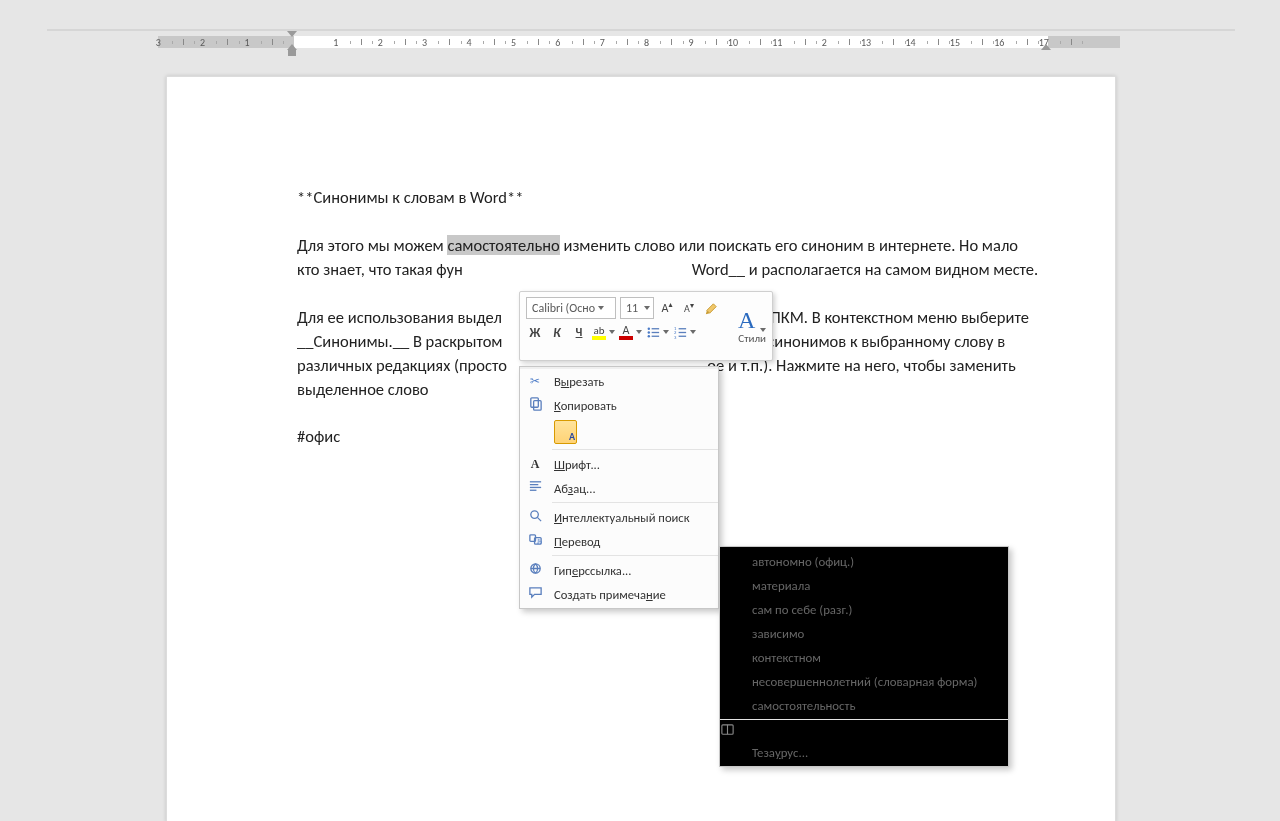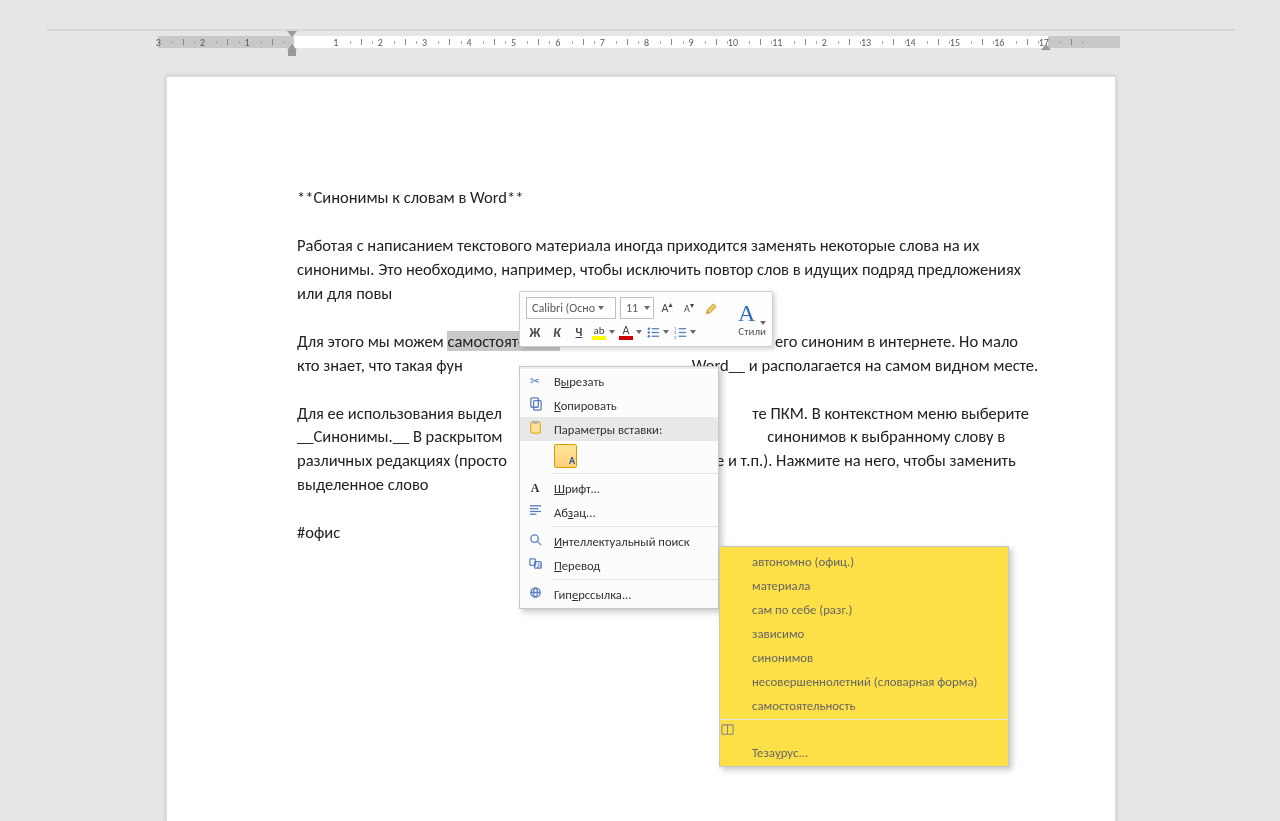--- a/index.html
+++ b/index.html
@@ -160,21 +160,21 @@
     background: #fdfdfd;
     box-shadow: 2px 2px 5px rgba(0,0,0,.18);
     border-radius: 2px;
     display: flex;
     flex-direction: row;
     align-items: stretch;
   }
   .mini-col {
     display: flex;
     flex-direction: column;
-    padding: 4px 6px 2px 6px;
+    padding: 4px 6px 16px 6px;
   }
   .mini-row {
     display: flex;
     align-items: center;
     gap: 4px;
     height: 24px;
   }
   .font-box, .size-box {
     border: 1px solid #bfbfbf;
     background: #fff;
@@ -287,21 +287,21 @@
     display:flex; align-items:flex-end; justify-content:flex-end;
     font-size:10px; font-weight:700; color:#2b4aa0;
     padding: 0 1px 0 0 ;
   }
   .under-accent { position:relative; }
   .under-accent .u { text-decoration: underline; }
 
   
   .sub-menu {
     position: absolute;
-    background: #fde047;
+    background: #000000;
     border: 1px solid #c7c7c7;
     box-shadow: 3px 3px 6px rgba(0,0,0,.22);
     width: 288px;
     font-size: 12.8px;
     color: #666;
     padding: 2px 0;
   }
   .sub-item {
     display:flex; align-items:center;
     height: 24px;
@@ -453,21 +453,20 @@
     </div>
 
   <div class="indent-top"></div>
   <div class="indent-bottom"></div>
   <div class="indent-square"></div>
   <div class="indent-right"></div>
 
   <div class="page">
     <div class="doc-content">
       <p>**Синонимы к словам в Word**</p>
-      <p>Работая с написанием текстового материала иногда приходится заменять некоторые слова на их синонимы. Это необходимо, например, чтобы исключить повтор слов в идущих подряд предложениях или для повы</p>
       <p>
         <span>Для этого мы можем </span><span class="highlight-word">самостоятельно</span><span> изменить слово или поискать его синоним в интернете. Но мало кто знает, что такая фун</span>
         <span style="visibility:hidden">xxxxxxxxxxxxxxxxxxxxxxxxxxxxxxx</span>
         <span>Word__ и располагается на самом видном месте.</span>
       </p>
       <p>
         <span>Для ее использования выдел</span>
         <span style="visibility:hidden">xxxxxxxxxxxxxxxxxxxxxxxxxxxxxxxxxx</span>
         <span>те ПКМ. В контекстном меню выберите __Синонимы.__ В раскрытом</span>
         <span style="visibility:hidden">xxxxxxxxxxxxxxxxxxxxxxxxxxxxxxxxxxxx</span>
@@ -565,29 +564,20 @@
     </div>
     <div class="ctx-item">
       <span class="icn">
         <svg class="ico" viewBox="0 0 16 16">
             <rect x="3" y="2" width="8" height="10" rx="1" class="ico-stroke"></rect>
             <rect x="6" y="5" width="8" height="10" rx="1" fill="#fff" class="ico-stroke"></rect>
           </svg>
       </span>
       <span class="under-accent"><span class="u">К</span>опировать</span>
     </div>
-    <div class="ctx-item head-row">
-      <span class="icn">
-        <svg class="ico" viewBox="0 0 16 16">
-            <rect x="3" y="2" width="10" height="12" rx="1" fill="#ffe39b" stroke="#d89a00"></rect>
-            <rect x="5" y="1" width="6" height="3" rx="1" fill="#b0b0b0"></rect>
-          </svg>
-      </span>
-      <span style="font-weight:400">Параметры вставки:</span>
-    </div>
     <div class="ctx-paste-opt">
       <div class="paste-chip">
           <span>A</span>
         </div>
     </div>
     <div class="ctx-sep"></div>
     <div class="ctx-item">
       <span class="icn" style="color:#333;font-family:serif;font-weight:700">A</span>
       <span class="under-accent"><span class="u">Ш</span>рифт...</span>
     </div>
@@ -625,38 +615,46 @@
     <div class="ctx-sep"></div>
     <div class="ctx-item">
       <span class="icn">
         <svg class="ico" viewBox="0 0 16 16">
             <circle cx="8" cy="8" r="5" class="ico-stroke"></circle>
             <path d="M3 8 H13 M8 3 C5 6 5 10 8 13 M8 3 C11 6 11 10 8 13" class="ico-stroke"></path>
           </svg>
       </span>
       <span class="under-accent">Гип<span class="u">е</span>рссылка...</span>
     </div>
+    <div class="ctx-item">
+      <span class="icn">
+        <svg class="ico" viewBox="0 0 16 16">
+            <path d="M2 3 H14 V10 H7 L4 13 V10 H2 Z" class="ico-stroke" fill="#fff"></path>
+          </svg>
+      </span>
+      <span class="under-accent">Создать примеча<span class="u">н</span>ие</span>
+    </div>
   </div>
 
   <div class="sub-menu" style="left:672px; top:530px;" id="synSub">
 
   <div class="sub-item-wrap">
         <div class="sub-item">автономно (офиц.)</div>
       </div>
       <div class="sub-item-wrap">
         <div class="sub-item">материала</div>
       </div>
       <div class="sub-item-wrap">
         <div class="sub-item">сам по себе (разг.)</div>
       </div>
       <div class="sub-item-wrap">
         <div class="sub-item">зависимо</div>
       </div>
       <div class="sub-item-wrap">
-        <div class="sub-item">синонимов</div>
+        <div class="sub-item">контекстном</div>
       </div>
       <div class="sub-item-wrap">
         <div class="sub-item">несовершеннолетний (словарная форма)</div>
       </div>
       <div class="sub-item-wrap">
         <div class="sub-item">самостоятельность</div>
       </div>
       <div class="sub-sep"></div>
       <div class="sub-item-wrap" style="position: relative;"><span class="icn"><svg class="ico" viewBox="0 0 16 16">
             <rect x="2" y="3" width="12" height="10" rx="1" fill="none" stroke="#888" stroke-width="1.2"></rect>

